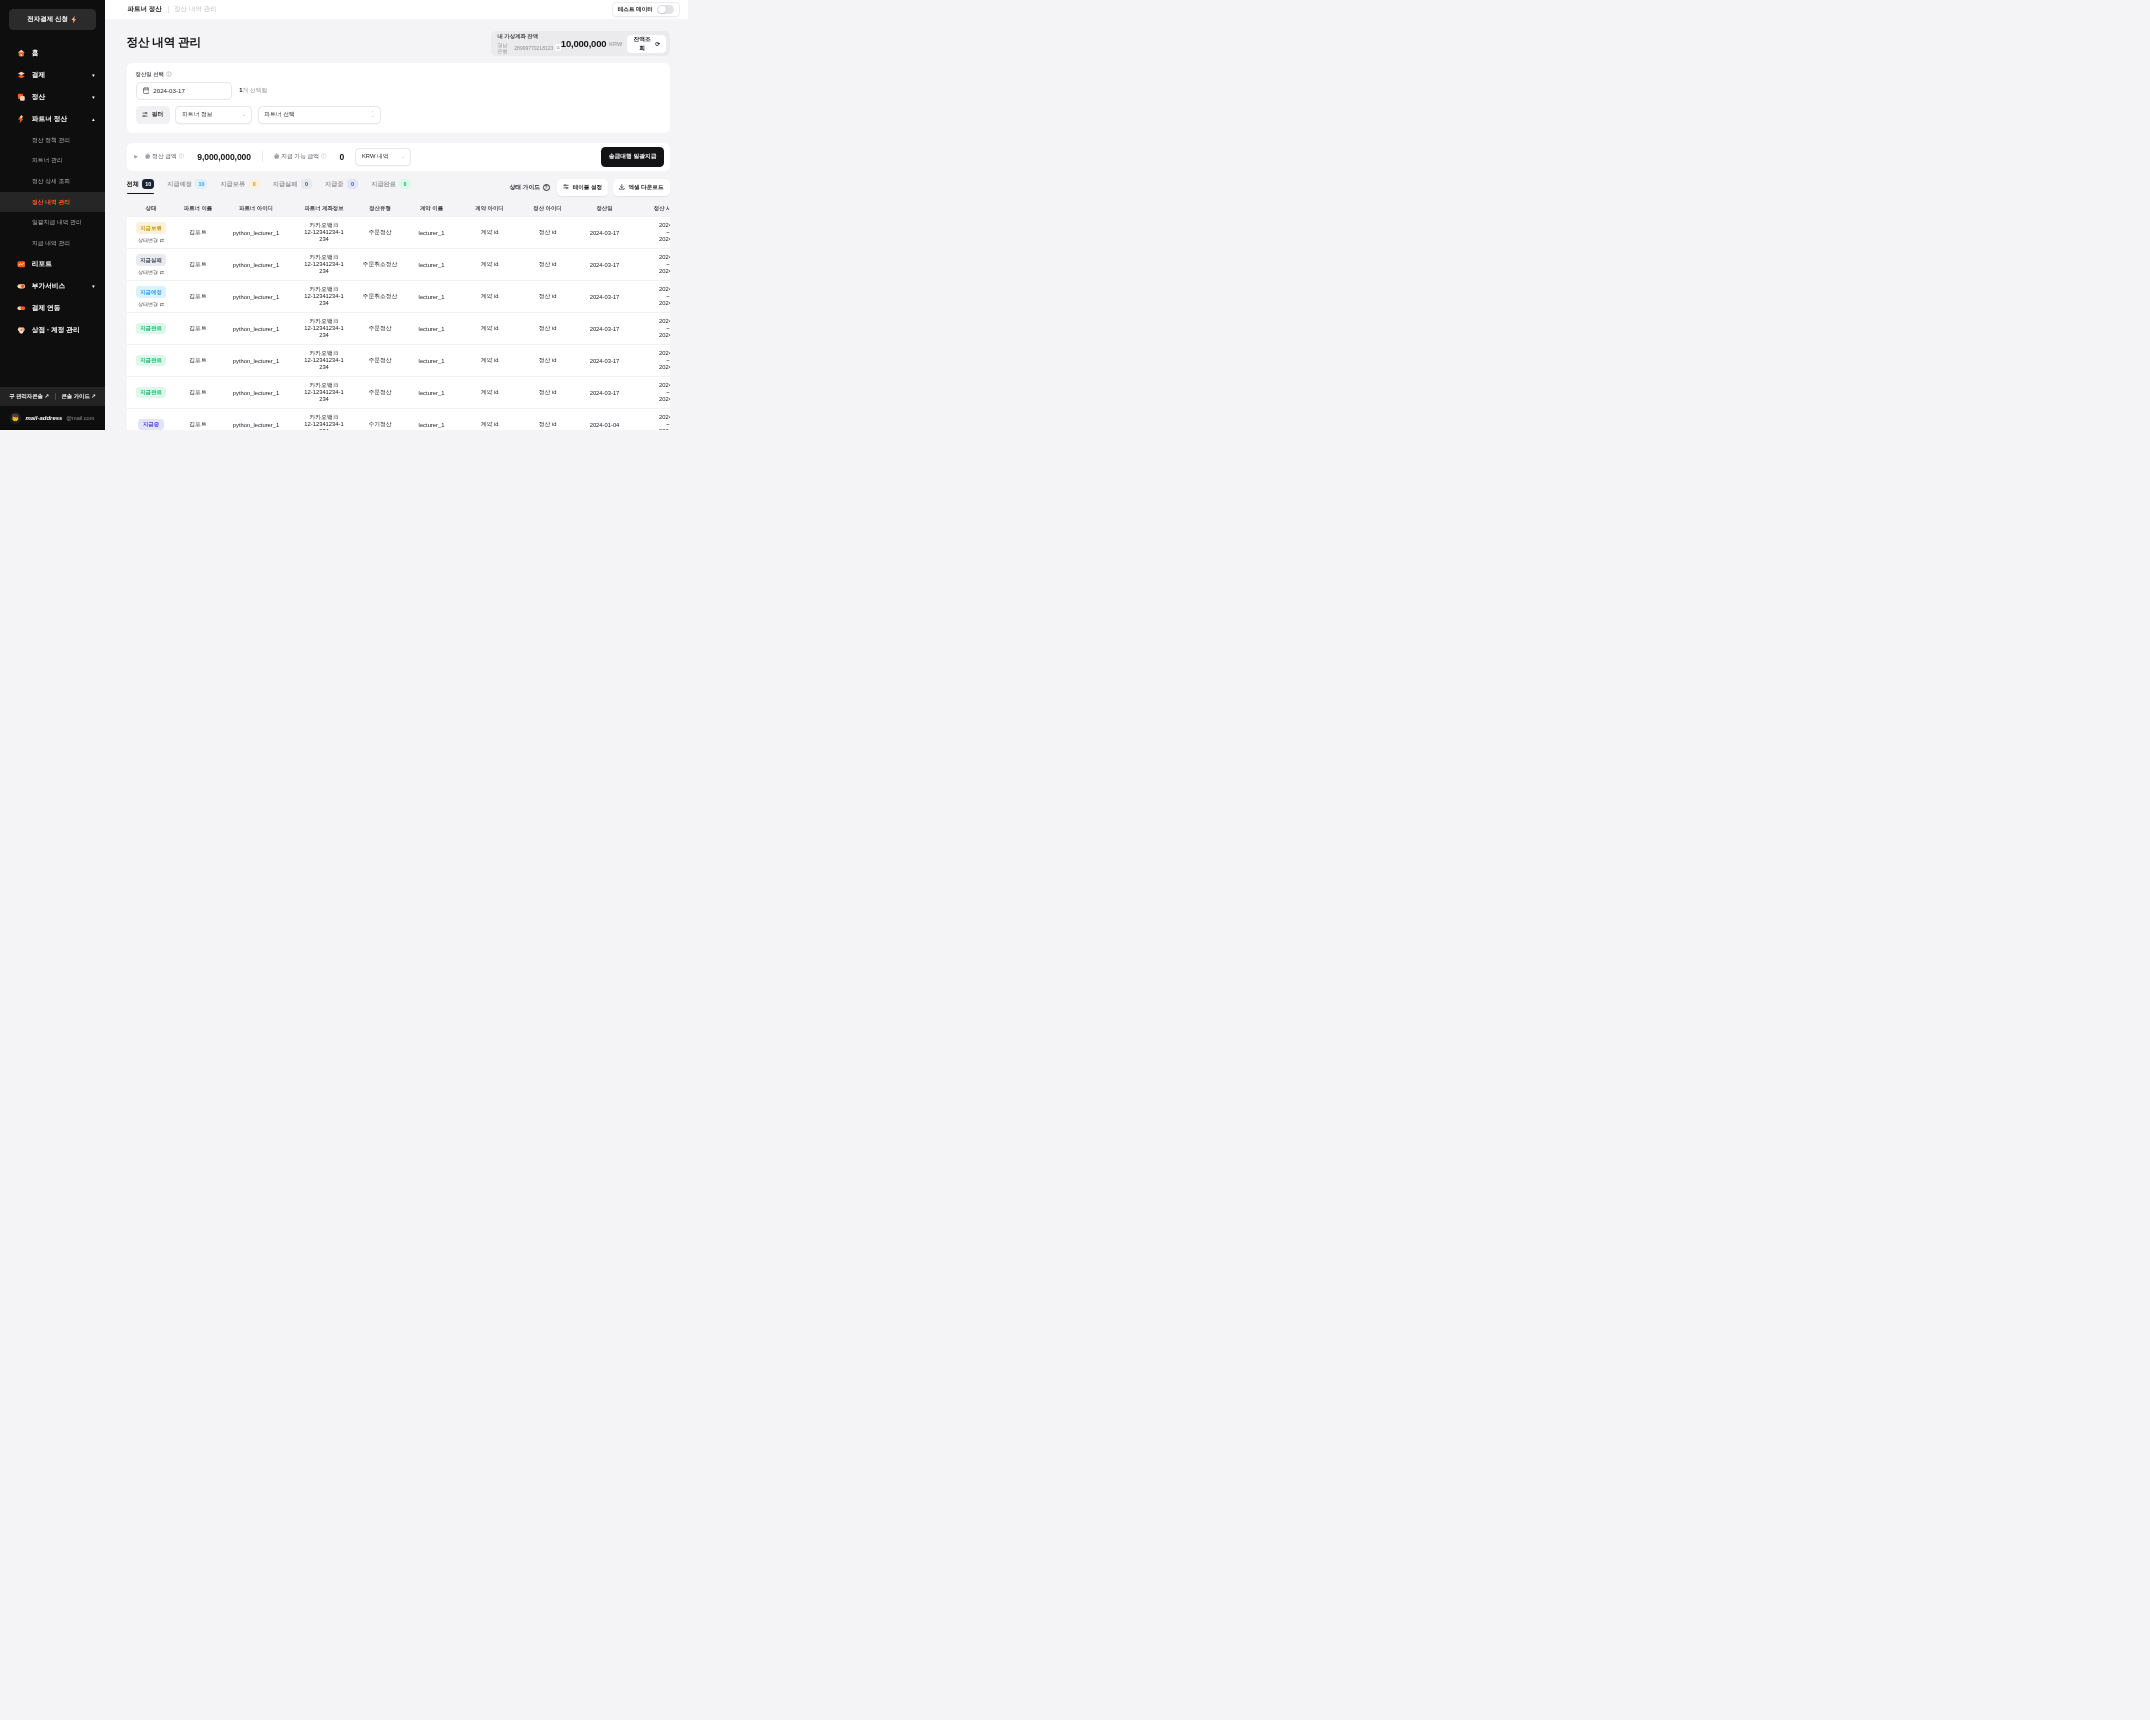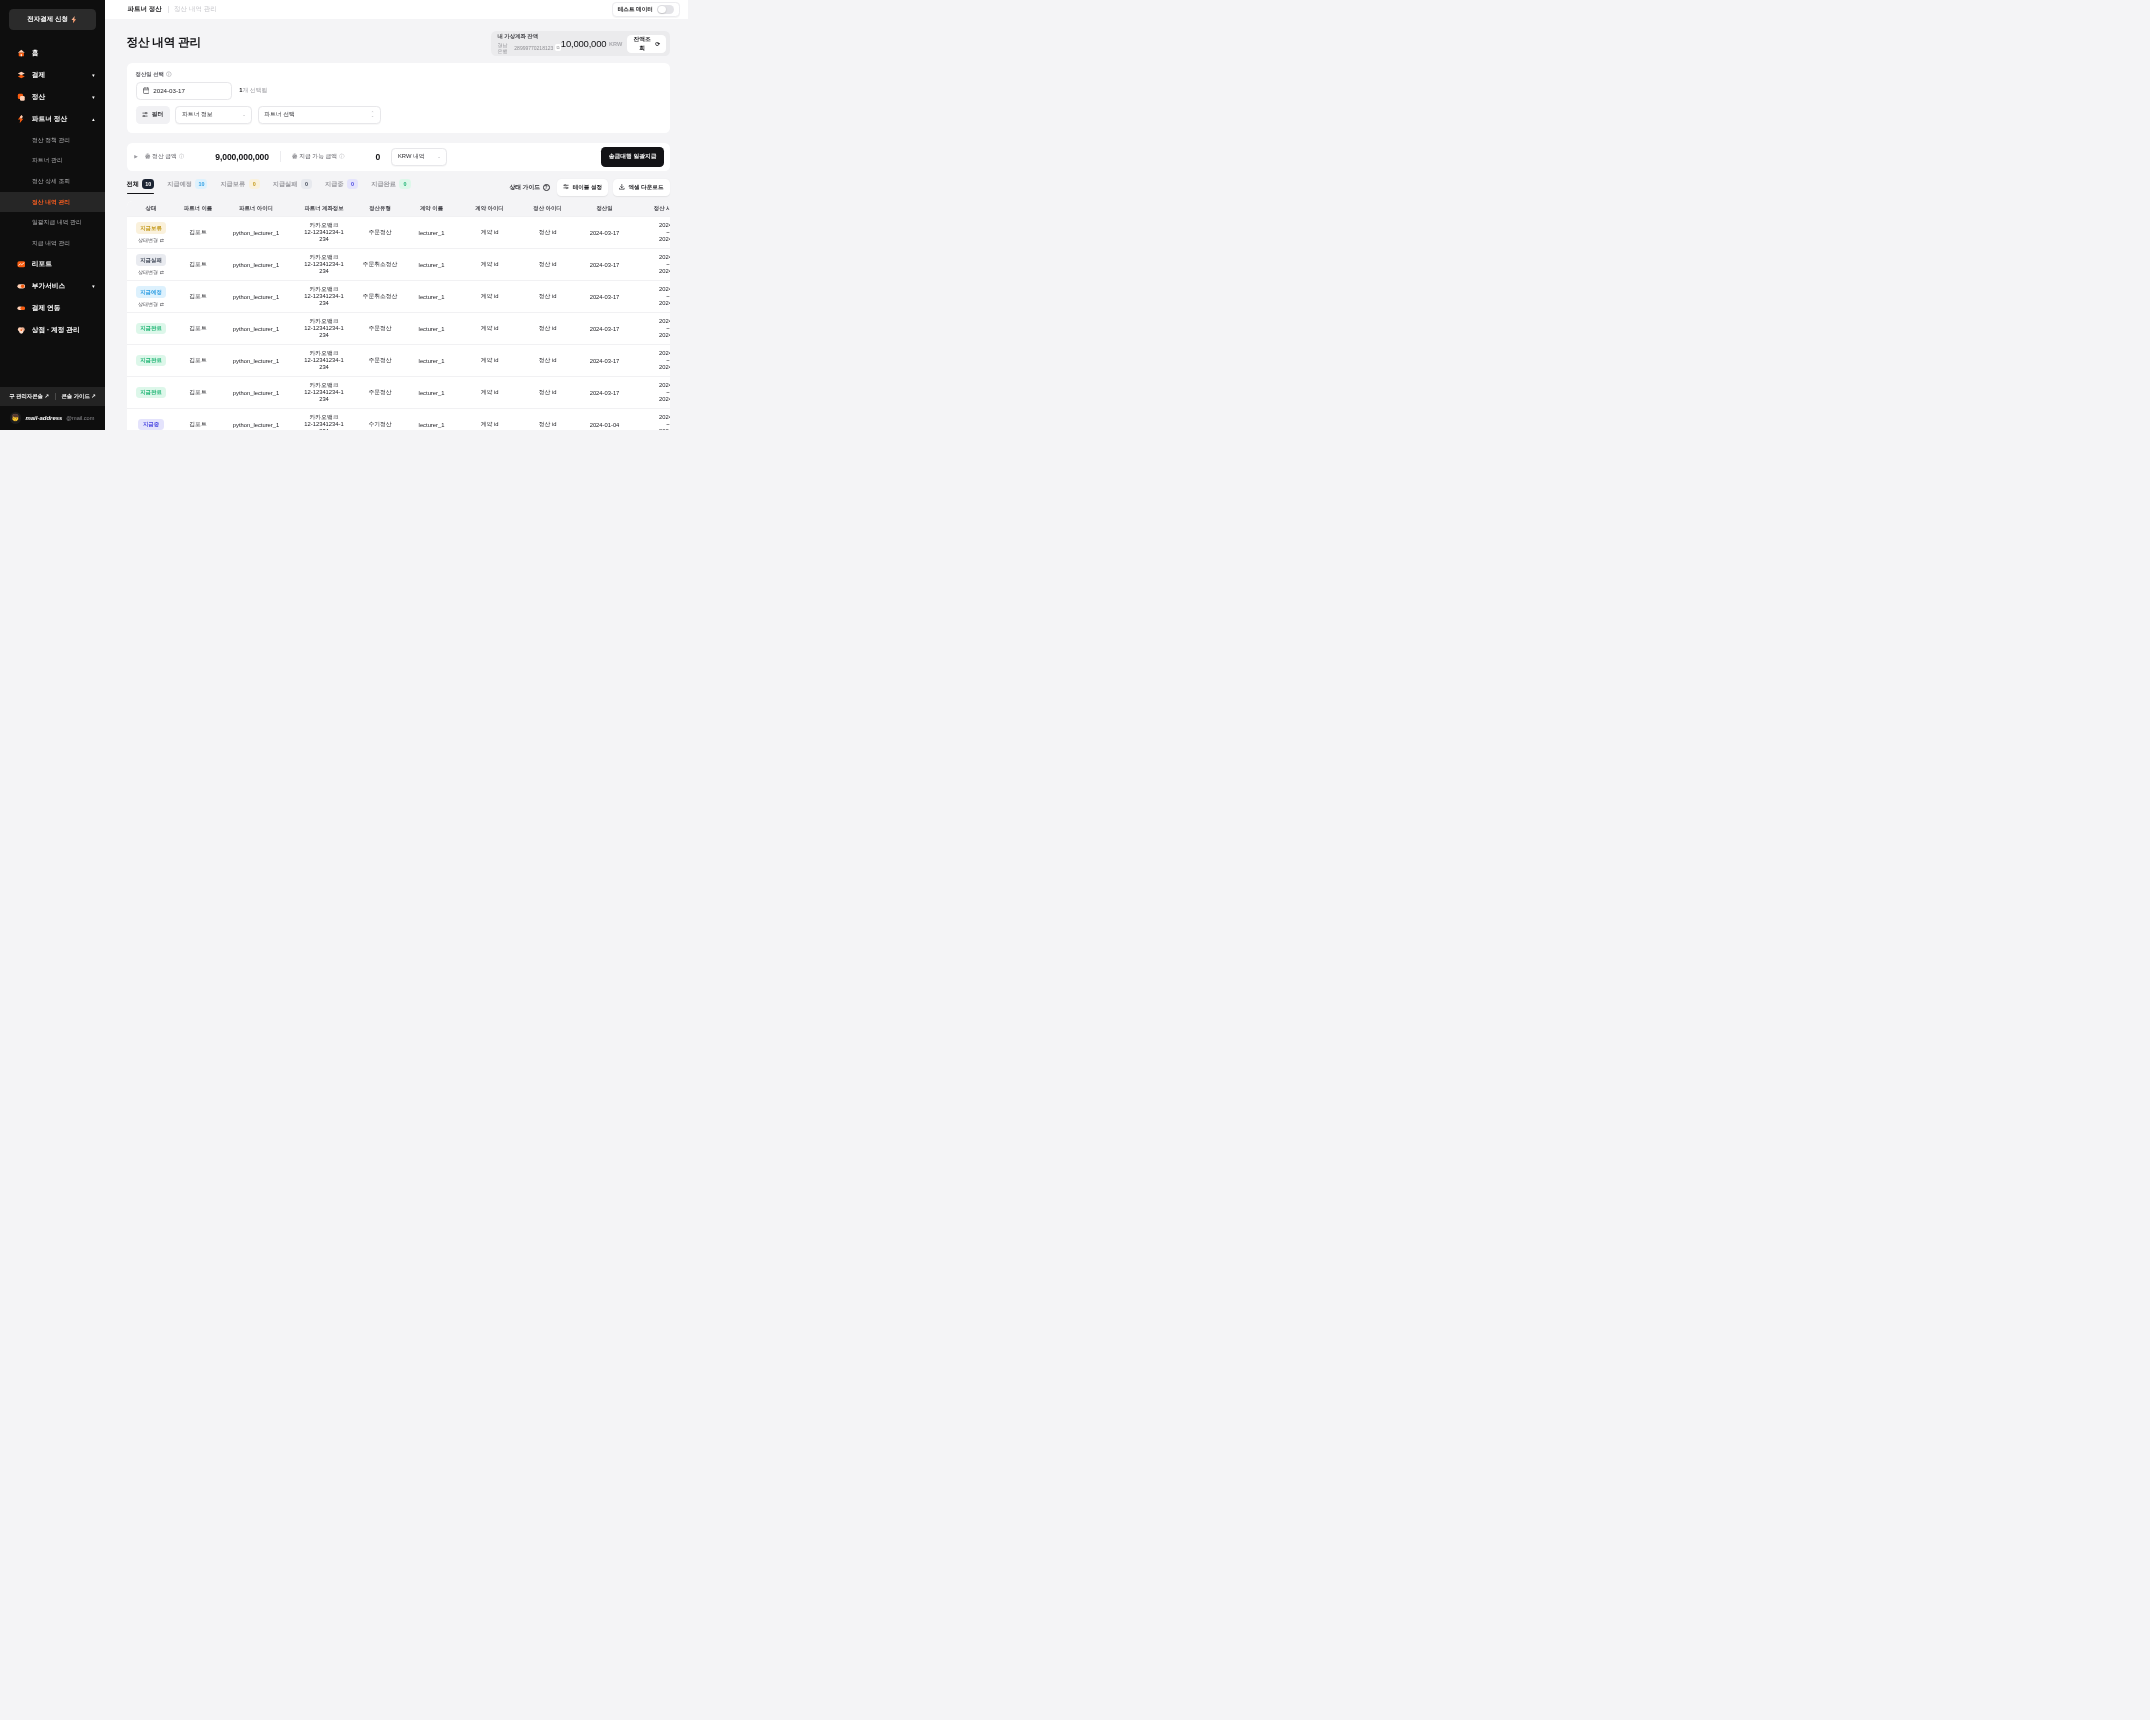--- a/index.html
+++ b/index.html
@@ -43,21 +43,21 @@
   .main { position:absolute; left:105px; top:19px; right:0; bottom:0; }
   .content { position:absolute; left:21.5px; width:543px; top:0; bottom:0; }
   .page-title { position:absolute; left:0; top:16.3px; font-size:11.6px; font-weight:800; color:#131316; letter-spacing:-0.2px; }
 
   
   .balance { position:absolute; right:0; top:12px; width:179px; height:25px; background:#ebebed; border-radius:5.2px; display:flex; align-items:center; padding:0 3.9px 0 6.9px; }
   .bal-info { display:flex; flex-direction:column; gap:1.3px; }
   .bal-label { font-size:5.4px; font-weight:700; color:#3c3c41; }
   .bal-acct { font-size:5px; color:#8e8e93; display:flex; align-items:center; gap:2.2px; }
   .copy-chip { width:7.3px; height:7.3px; background:#fff; border-radius:1.7px; display:flex; align-items:center; justify-content:center; color:#8e8e93; font-size:4.3px; cursor:pointer; }
-  .bal-amount { margin-left:auto; font-size:9.5px; font-weight:400; color:#131316; letter-spacing:-0.2px; }
+  .bal-amount { margin-left:auto; font-size:9.5px; font-weight:700; color:#131316; letter-spacing:-0.2px; }
   .bal-cur { font-size:5.6px; font-weight:600; color:#a9a9ae; margin:0 4.3px 0 2.6px; }
   .bal-btn { height:18px; padding:0 5.6px; background:#fff; border:none; border-radius:4.3px; font-size:5.8px; font-weight:700; color:#1b1b1f; display:flex; align-items:center; gap:3px; cursor:pointer; }
 
   
   .filter-card { position:absolute; left:0; right:0; top:44px; height:70px; background:#fff; border-radius:5.2px; padding:7.7px 9px; }
   .fc-label { font-size:5.4px; font-weight:600; color:#55555c; display:flex; align-items:center; gap:2.2px; }
   .info-i { color:#a9a9ae; font-size:5.2px; }
   .date-row { margin-top:4.3px; display:flex; align-items:center; gap:7.7px; }
   .date-input { width:96px; height:18px; border:0.4px solid #e7e7ea; border-radius:4.3px; display:flex; align-items:center; padding:0 6px; gap:4.3px; font-size:6.2px; color:#1f1f24; font-weight:500; cursor:pointer; }
   .sel-info { font-size:5.8px; color:#9a9aa0; }
@@ -67,21 +67,21 @@
   .dd { height:18px; background:#fff; border:0.4px solid #e7e7ea; border-radius:4.3px; display:flex; align-items:center; padding:0 5.6px; font-size:5.8px; color:#2a2a2f; cursor:pointer; box-shadow:0 0.4px 0.9px rgba(0,0,0,.03); }
   .dd .arrow { margin-left:auto; color:#b0b0b5; font-size:4.3px; }
   .dd-partner-info { width:77px; }
   .dd-partner-sel { width:123px; }
   .updown { margin-left:auto; display:flex; flex-direction:column; line-height:2.6px; color:#b0b0b5; font-size:3.7px; }
 
   
   .summary { position:absolute; left:0; right:0; top:124px; height:27.5px; background:#fff; border-radius:5.2px; display:flex; align-items:center; padding:0 5.2px 0 7.7px; }
   .tri { color:#9a9aa0; font-size:4.7px; margin-right:6.9px; }
   .sum-label { font-size:5.8px; color:#55555c; display:flex; align-items:center; gap:2.2px; }
-  .sum-val { font-size:8.6px; font-weight:800; color:#131316; margin-left:31px; letter-spacing:-0.1px; }
+  .sum-val { font-size:8.6px; font-weight:800; color:#131316; margin-left:13px; letter-spacing:-0.1px; }
   .sum-div { width:0.4px; height:11.2px; background:#ececef; margin:0 11.2px; }
   .dd-krw { width:56px; margin-left:11.2px; }
   .bulk-btn { margin-left:auto; height:20px; padding:0 7.7px; background:#131316; color:#fff; border:none; border-radius:4.3px; font-size:5.8px; font-weight:700; cursor:pointer; }
 
   
   .tabs-row { position:absolute; left:0; right:0; top:160px; height:20px; display:flex; align-items:flex-start; }
   .tabs { display:flex; gap:13px; }
   .tab { display:flex; align-items:center; gap:3.4px; font-size:6.2px; font-weight:700; color:#9a9aa0; padding-bottom:5.2px; cursor:pointer; position:relative; }
   .tab.active { color:#131316; }
   .tab.active::after { content:""; position:absolute; left:0; right:0; bottom:0; height:1.3px; background:#131316; border-radius:0.9px; }

